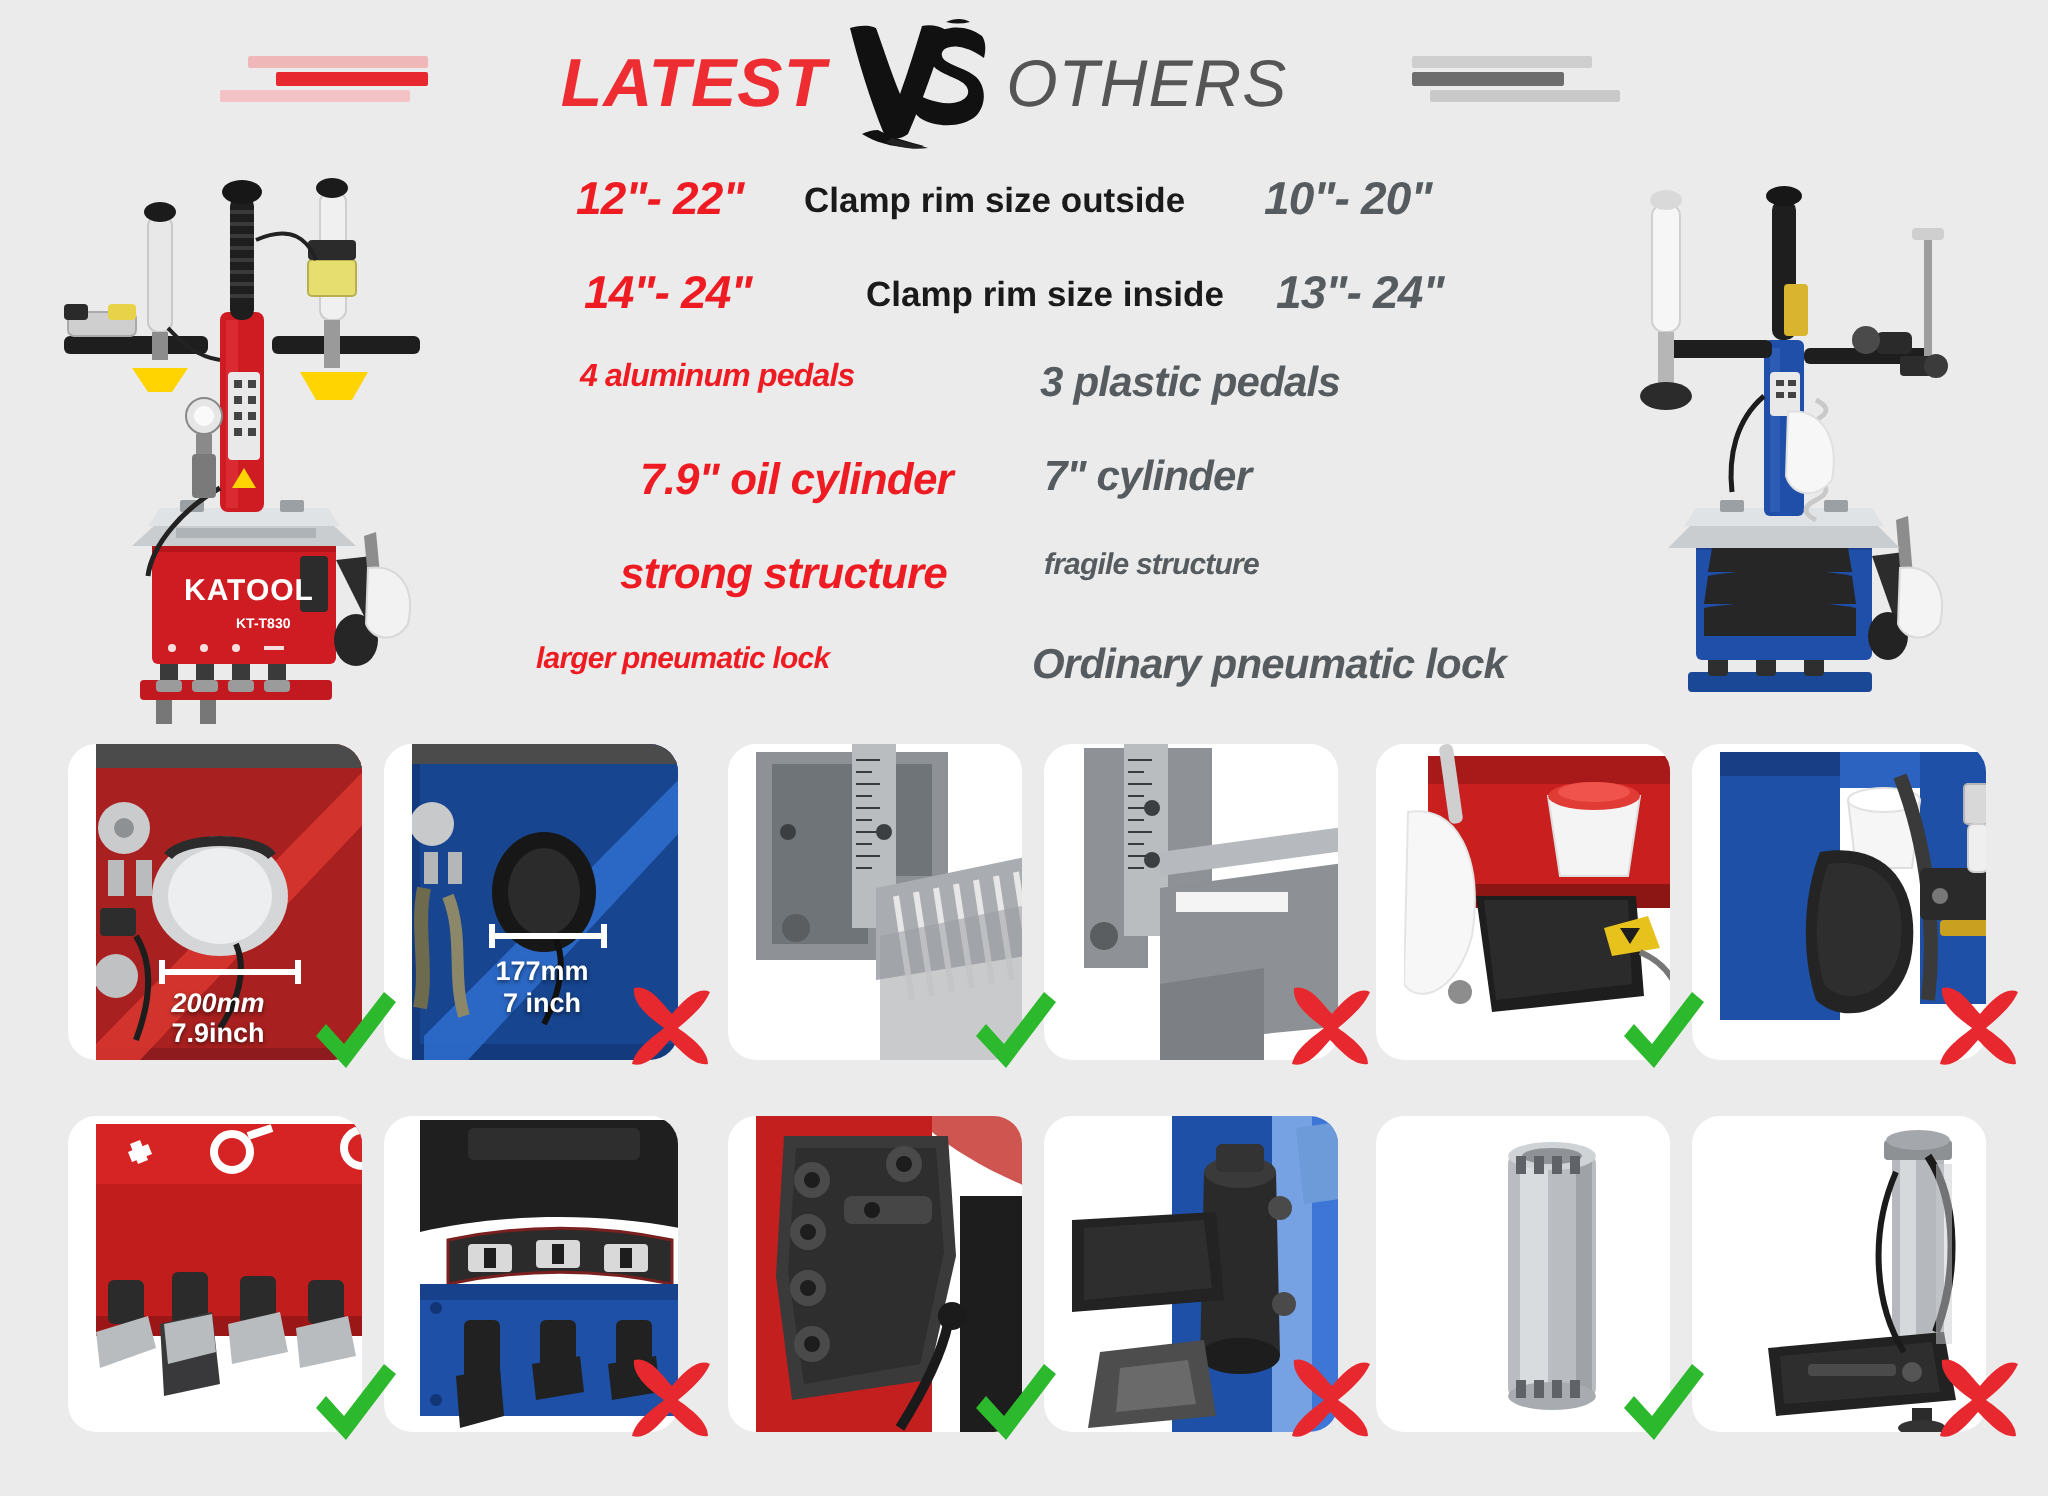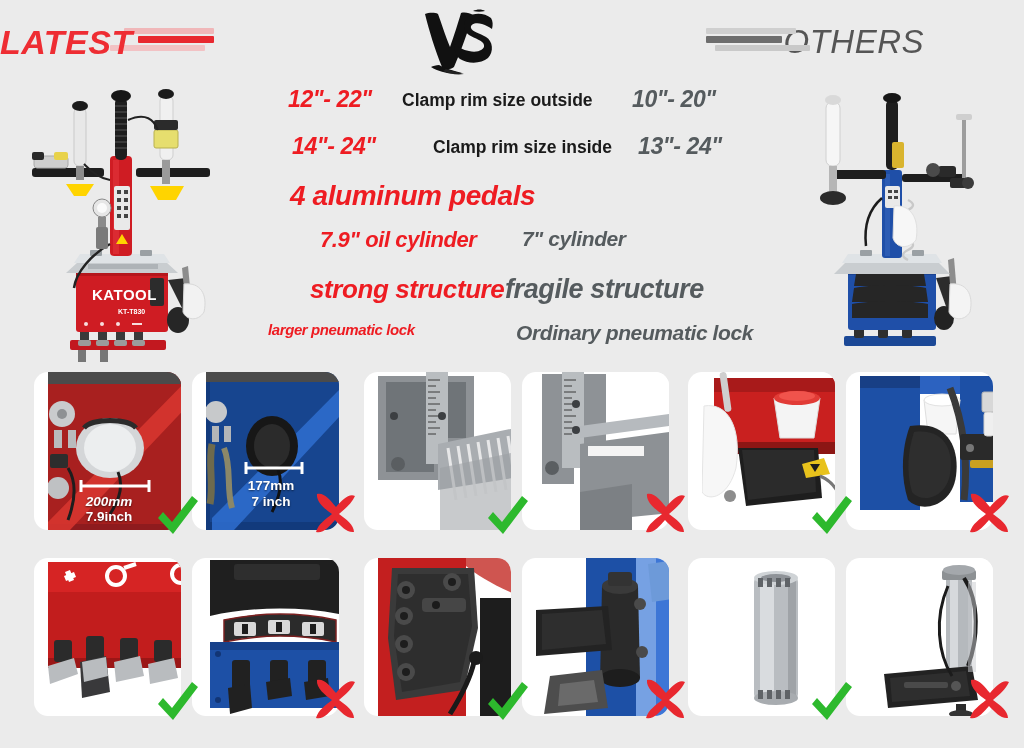--- a/index.html
+++ b/index.html
@@ -9,21 +9,21 @@
     font-family: "Liberation Sans", sans-serif;
     overflow: hidden;
     position: relative;
   }
   .page { position: relative; width: 1024px; height: 748px; }
 
   
   .header { position: absolute; left: 0; top: 0; width: 1024px; height: 78px; }
   .hdr-center {
     position: absolute; left: 0; top: 14px; width: 924px; height: 56px;
-    display: flex; align-items: center; justify-content: space-between; gap: 6px;
+    display: flex; align-items: center; justify-content: center; gap: 6px;
   }
   .hdr-latest {
     font-size: 34px; font-weight: bold; font-style: italic;
     color: #ee2d33; letter-spacing: 0.5px;
     font-family: "Liberation Sans", sans-serif;
   }
   .hdr-others {
     font-size: 33px; font-style: italic; color: #555555;
     letter-spacing: 0.5px; font-family: "Liberation Sans", sans-serif;
   }
@@ -67,26 +67,26 @@
     color: #555b5e; font-weight: bold; font-style: italic;
     font-size: 23px; letter-spacing: -0.4px;
   }
   
   .r0 .spec-left  { left: 38px;  top: 4px; }
   .r0 .spec-mid   { left: 152px; top: 8px; }
   .r0 .spec-right { left: 382px; top: 4px; }
   .r1 .spec-left  { left: 42px;  top: 4px; }
   .r1 .spec-mid   { left: 165px; top: 8px; margin-left: 18px; }
   .r1 .spec-right { left: 388px; top: 4px; }
-  .r2 .spec-left  { left: 40px;  top: 4px; font-size: 28px; }
+  .r2 .spec-left  { left: 40px;  top: 4px; font-size: 16px; }
   .r2 .spec-right { left: 270px; top: 4px; font-size: 21px; }
   .r3 .spec-left  { left: 70px;  top: 4px; font-size: 22px; }
   .r3 .spec-right { left: 272px; top: 4px; font-size: 21px; }
-  .r4 .spec-left  { left: 60px;  top: 4px; font-size: 26px; }
-  .r4 .spec-right { left: 255px; top: 4px; font-size: 27px; }
+  .r4 .spec-left  { left: 60px;  top: 4px; font-size: 22px; }
+  .r4 .spec-right { left: 272px; top: 4px; font-size: 15px; }
   .r5 .spec-left  { left: 18px;  top: 4px; font-size: 15px; }
   .r5 .spec-right { left: 266px; top: 4px; font-size: 21px; }
 
   
   .grid { position: absolute; left: 0; top: 372px; width: 1024px; height: 376px; }
   .cell { position: absolute; width: 310px; height: 178px; }
   .cell.c0 { left: 34px;  top: 0px; }
   .cell.c1 { left: 364px; top: 0px; }
   .cell.c2 { left: 688px; top: 0px; }
   .cell.c3 { left: 34px;  top: 186px; }
@@ -339,20 +339,21 @@
     </div>
 
     <div class="spec-row r1">
       <div class="spec-left">14"- 24"</div>
       <div class="spec-mid">Clamp rim size inside</div>
       <div class="spec-right">13"- 24"</div>
     </div>
 
     <div class="spec-row r2">
       <div class="spec-left">4 aluminum pedals</div>
+      <div class="spec-right">3 plastic pedals</div>
     </div>
 
     <div class="spec-row r3">
       <div class="spec-left">7.9" oil cylinder</div>
       <div class="spec-right">7" cylinder</div>
     </div>
 
     <div class="spec-row r4">
       <div class="spec-left">strong structure</div>
       <div class="spec-right">fragile structure</div>

